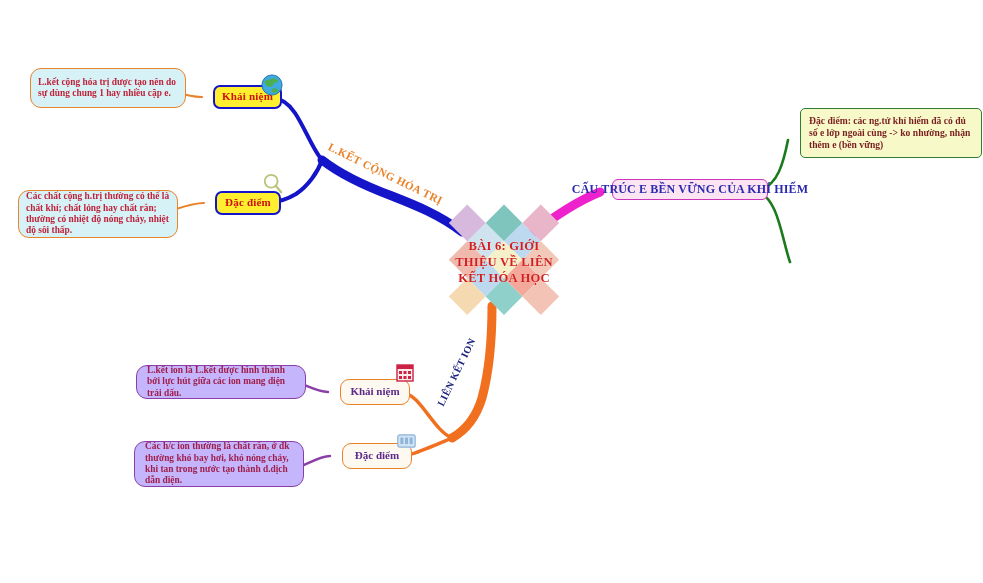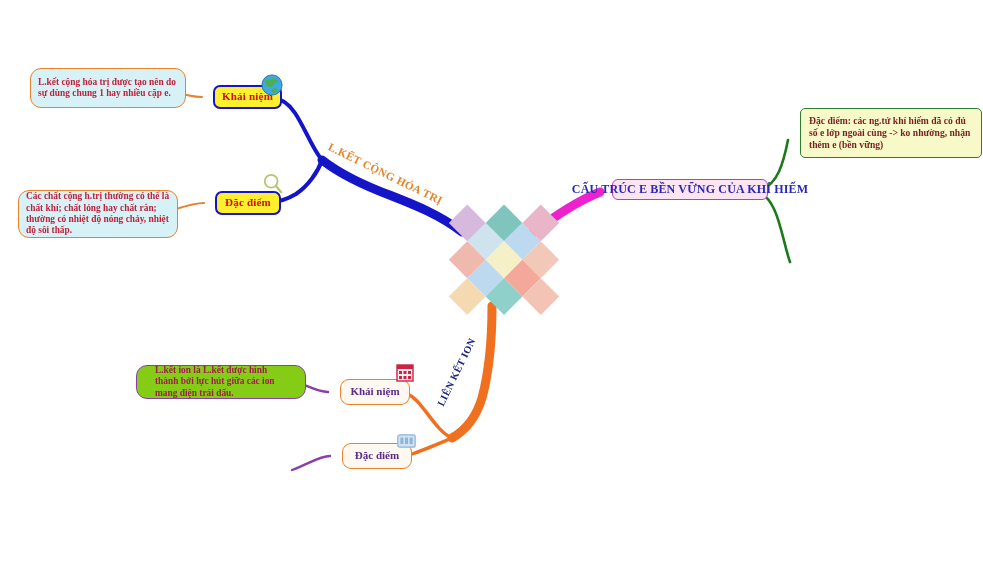--- a/index.html
+++ b/index.html
@@ -46,27 +46,27 @@
     color: #c0223a;
     font-weight: bold;
     font-size: 9.4px;
     padding: 5px 7px;
     text-align: left;
     justify-content: flex-start;
   }
 
   
   .leaf-cyan-purple {
-    background: #84cc16;
+    background: #c4b5fd;
     border: 1.7px solid #8a3fa8;
     border-radius: 11px;
     color: #a01f4a;
     font-weight: bold;
     font-size: 9.4px;
-    padding: 5px 18px;
+    padding: 5px 10px;
     text-align: left;
     justify-content: flex-start;
   }
 
   
   .leaf-yellow-green {
     background: #f7f9c8;
     border: 1.7px solid #2e7d32;
     border-radius: 5px;
     color: #7a1f20;
@@ -215,20 +215,25 @@
         <rect x="84" y="58" width="26" height="26" fill="#f3a89a"></rect>
         <rect x="32" y="84" width="26" height="26" fill="#f0b9ad"></rect>
         <rect x="58" y="84" width="26" height="26" fill="#bcd9ef"></rect>
         <rect x="84" y="84" width="26" height="26" fill="#8fd0ca"></rect>
         <rect x="6" y="58" width="26" height="26" fill="#d6b9dd"></rect>
         <rect x="110" y="58" width="26" height="26" fill="#f3c4b6"></rect>
         <rect x="58" y="6" width="26" height="26" fill="#e8b6c8"></rect>
         <rect x="58" y="110" width="26" height="26" fill="#f5d9b0"></rect>
       </g>
     </svg>
+    <div id="center-title">
+      <div>BÀI 6: GIỚI</div>
+      <div>THIỆU VỀ LIÊN</div>
+      <div>KẾT HÓA HỌC</div>
+    </div>
   </div>
 
   <div class="branch-label" id="label-covalent">L.KẾT CỘNG HÓA TRỊ</div>
   <div class="branch-label" id="label-ionic">LIÊN KẾT ION</div>
 
   <div class="node leaf-cyan-orange" style="left:18px; top:68px; width:156px; height:40px;">L.kết cộng hóa trị được tạo nên do sự dùng chung 1 hay nhiều cặp e.</div>
 
   <div class="node chip-yellow-blue" style="left:201px; top:85px; width:69px; height:24px;">Khái niệm</div>
 
   <div class="node leaf-cyan-orange" style="left:6px; top:190px; width:160px; height:48px;">Các chất cộng h.trị thường có thể là chất khí; chất lỏng hay chất rắn; thường có nhiệt độ nóng chảy, nhiệt độ sôi thấp.</div>
@@ -237,20 +242,21 @@
 
   <div class="node chip-pink-magenta" style="left:600px; top:179px; width:156px; height:21px;">CẤU TRÚC E BỀN VỮNG CỦA KHÍ HIẾM</div>
 
   <div class="node leaf-yellow-green" style="left:788px; top:108px; width:182px; height:50px;">Đặc điểm: các ng.tử khí hiếm đã có đủ số e lớp ngoài cùng -&gt; ko nhường, nhận thêm e (bền vững)</div>
 
 
   <div class="node leaf-cyan-purple" style="left:124px; top:365px; width:170px; height:34px;">L.kết ion là L.kết được hình thành bởi lực hút giữa các ion mang điện trái dấu.</div>
 
   <div class="node chip-white-orange" style="left:328px; top:379px; width:70px; height:26px;">Khái niệm</div>
 
+  <div class="node leaf-cyan-purple" style="left:122px; top:441px; width:170px; height:46px;">Các h/c ion thường là chất rắn, ở đk thường khó bay hơi, khó nóng chảy, khi tan trong nước tạo thành d.dịch dẫn điện.</div>
 
   <div class="node chip-white-orange" style="left:330px; top:443px; width:70px; height:26px;">Đặc điểm</div>
 
   <svg class="icon" id="icon-globe" viewBox="0 0 24 24" xmlns="http://www.w3.org/2000/svg">
     <circle cx="12" cy="12" r="11" fill="#3fa9e0"></circle>
     <path d="M4,8 C7,5 10,7 12,5 C14,4 17,6 19,7 C17,10 14,9 13,12 C12,15 9,14 7,13 C5,12 4,10 4,8 Z" fill="#4caf50"></path>
     <path d="M13,16 C15,15 18,16 19,18 C17,20 14,21 12,20 C11,18 12,17 13,16 Z" fill="#4caf50"></path>
     <circle cx="12" cy="12" r="11" fill="none" stroke="#1d6fa5" stroke-width="1"></circle>
   </svg>
 

